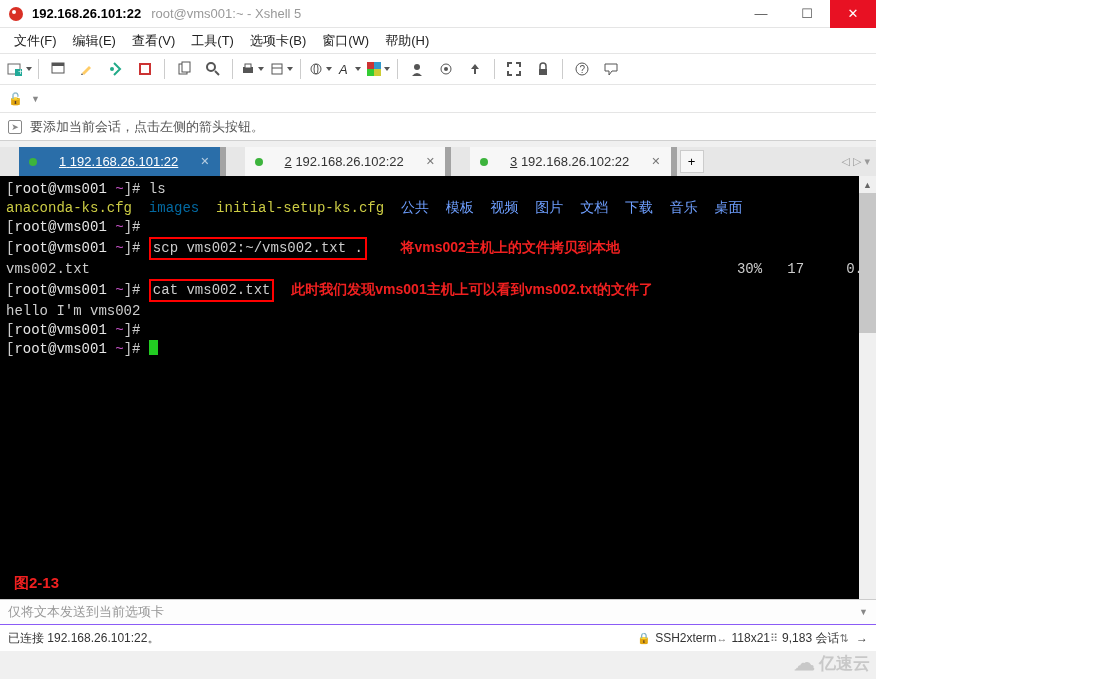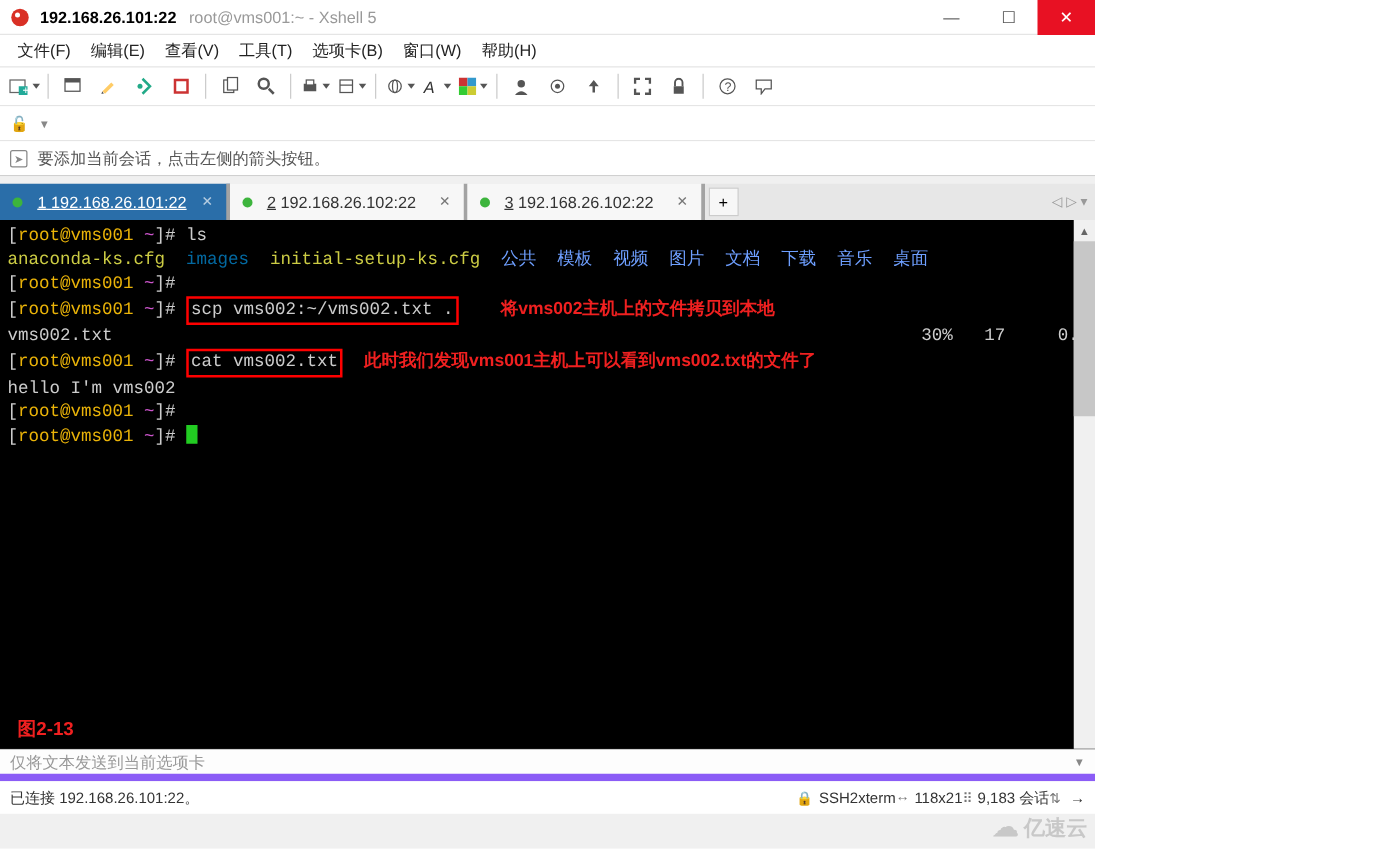--- a/index.html
+++ b/index.html
@@ -30,50 +30,50 @@
   .addrbar .lockicon { color:#888; font-size:12px; }
   .addrbar .addr { color:#888; flex:1; }
   .addrbar .drop { color:#888; font-size:9px; }
 
   
   .tipbar { height:28px; background:#fff; display:flex; align-items:center; padding:0 8px; gap:8px; color:#555; border-bottom:1px solid #d0d0d0; }
   .tipbar .arrowicon { width:14px; height:14px; border:1px solid #888; display:flex; align-items:center; justify-content:center; font-size:9px; color:#888; border-radius:2px;}
 
   
   .tabstrip { height:29px; background:#e7e7e7; display:flex; align-items:stretch; position:relative; }
-  .tab { display:flex; align-items:center; padding:0 10px; gap:12px; background:#f7f7f7; min-width:180px; color:#333; border-right:3px solid #a3a3a3; position:relative;}
+  .tab { display:flex; align-items:center; padding:0 10px; gap:22px; background:#f7f7f7; min-width:180px; color:#333; border-right:6px solid #a3a3a3; position:relative;margin-left:19px;}
   .tab.active { background:#2a6ea9; color:#fff; }
   .dot { width:8px; height:8px; border-radius:50%; background:#3db43d; }
   .tab .label { flex:1; }
   .tab.active .label { text-decoration:underline; }
   .tab .num { text-decoration:underline; }
   .tab .x { color:inherit; opacity:.65; font-size:11px; }
   .newtab { width:24px; display:flex; align-items:center; justify-content:center; border:1px solid #ccc; margin:3px; background:#f7f7f7;}
   .tabstrip .navarrows { position:absolute; right:6px; top:0; height:100%; display:flex; align-items:center; color:#999; font-size:11px; gap:4px;}
 
   
   .terminal-wrap { position:relative; background:#000; height:423px; }
   .terminal { background:#000; color:#ccc; font-family:"Consolas","Courier New",monospace; font-size:14px; line-height:19px; padding:4px 6px; white-space:pre; height:100%; overflow:hidden; }
   .scrollbar { position:absolute; right:0; top:0; width:17px; height:100%; background:#f0f0f0; }
   .scrollbar .thumb { background:#c7c7c7; width:100%; height:140px; }
   .scrollbar .arr { height:17px; display:flex; align-items:center; justify-content:center; font-size:9px; color:#666; }
-  .green  { color:#eab308;text-align:right; }
+  .green  { color:#e5e5e5;text-align:right; }
   .magenta{ color:#cc55cc; }
   .yellow { color:#cccc44; }
   .blue   { color:#6e9fff; }
   .cyan   { color:#0369a1; }
   .cursor { display:inline-block; width:9px; height:15px; background:#22cc22; vertical-align:-2px;}
 
   
   .redbox { border:2px solid #f00; display:inline-block; padding:0px 2px; }
   .redtxt { color:#f02020; font-family:"Microsoft YaHei",sans-serif; font-size:14px; font-weight:bold;}
   .figlabel { position:absolute; left:14px; bottom:6px; color:#f02020; font-family:"Microsoft YaHei",sans-serif; font-size:15px; font-weight:bold;}
 
   
-  .inputbar { height:26px; background:#fdfdfd; border-top:1px solid #ccc; border-bottom:6px solid #8b5cf6; display:flex; align-items:center; padding:0 8px; color:#999; }
+  .inputbar { height:26px; background:#fdfdfd; border-top:1px solid #ccc; border-bottom:1px solid #8b5cf6; display:flex; align-items:center; padding:0 8px; color:#999; }
   .inputbar .drop { color:#888; font-size:9px; margin-left:auto; }
 
   
   .statusbar { height:26px; background:#fff; display:flex; align-items:center; padding:0 8px; color:#333; font-size:12px; }
   .statusbar .flex { flex:1; }
   .statusbar .seg { display:flex; align-items:center; gap:4px; }
   .statusbar .icon { color:#777; font-size:11px; }
 
   
   .watermark { position:absolute; right:6px; bottom:4px; color:#c8c8c8; font-size:17px; font-weight:bold; display:flex; align-items:center; gap:4px;}

